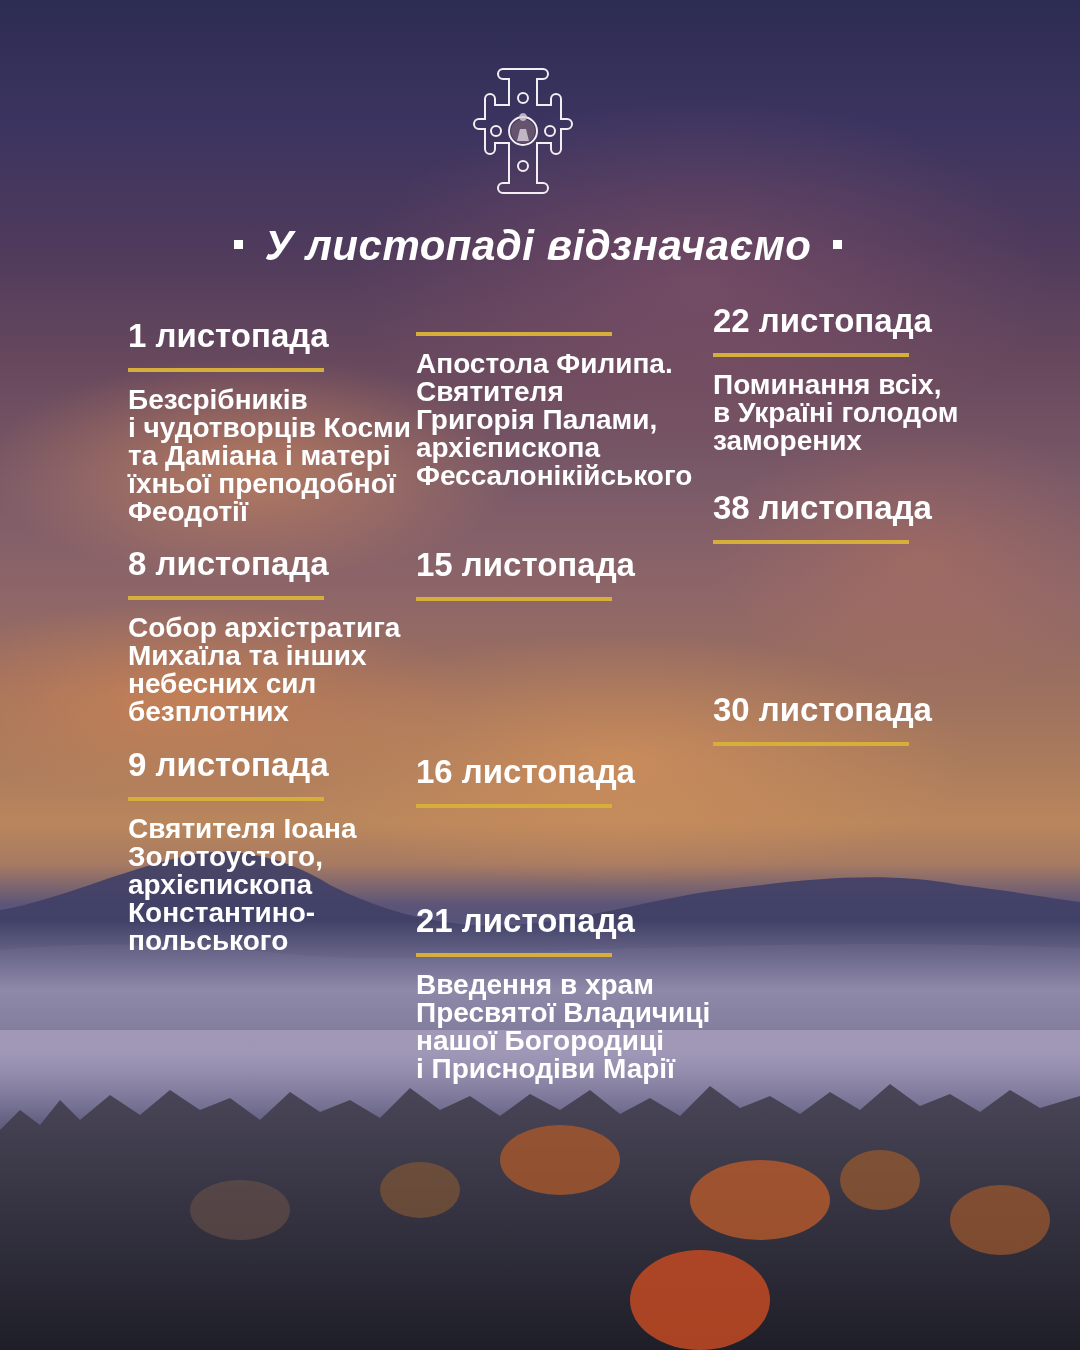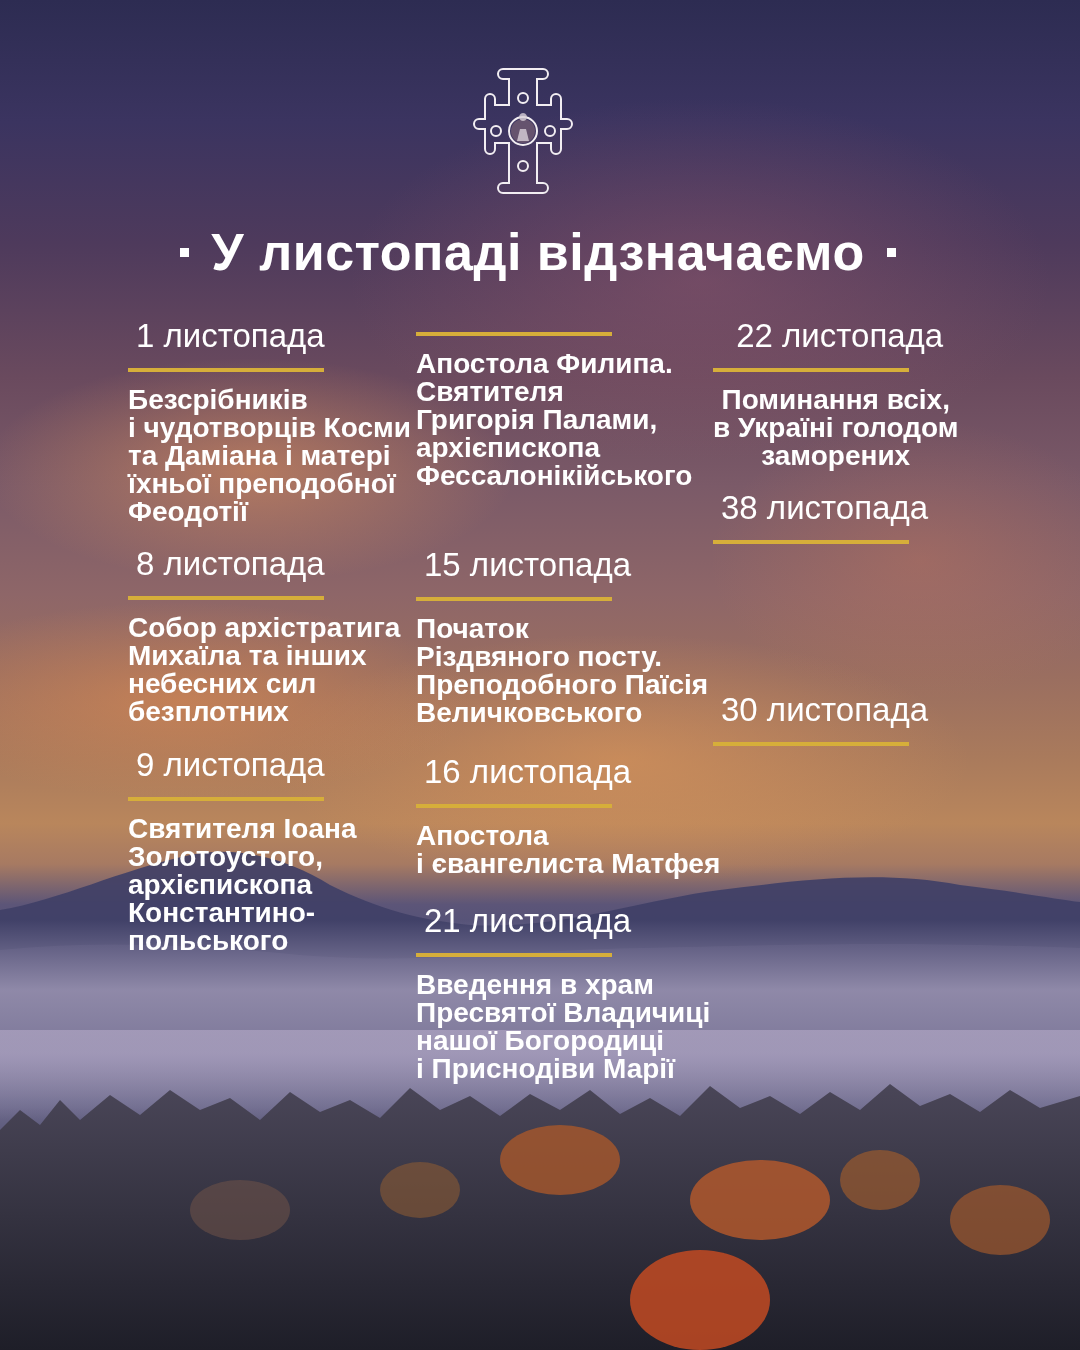--- a/index.html
+++ b/index.html
@@ -33,30 +33,31 @@
   }
   .forest {
     position: absolute; left: 0; right: 0; bottom: 0; height: 280px;
   }
   .cross {
     position: absolute; left: 470px; top: 65px; width: 106px; height: 138px;
   }
   .title {
     position: absolute; left: 0; right: 4px; top: 222px;
     text-align: center;
-    font-size: 52px; font-weight: bold; letter-spacing: 0.5px;
+    font-size: 42px; font-weight: bold; letter-spacing: 0.5px;
     white-space: nowrap;
+    font-style: italic;
   }
   .title .dot {
     display: inline-block; width: 9px; height: 9px; background: #fff;
     vertical-align: middle; margin: 0 22px; position: relative; top: -4px;
   }
   .event { position: absolute; }
   .event .date {
-    font-size: 33px; font-weight: normal; line-height: 40px; white-space: nowrap; margin-left: 8px;
+    font-size: 33px; font-weight: bold; line-height: 40px; white-space: nowrap;
   }
   .event .rule {
     width: 196px; height: 4px; margin-top: 12px; margin-bottom: 14px;
   }
   .event .desc {
     font-size: 28px; font-weight: bold; line-height: 28px; white-space: pre-line;
   }
 </style>
 </head>
 <body>
@@ -133,41 +134,35 @@
   <div class="rule" style="background: rgb(214, 174, 58);"></div>
   <div class="desc">Апостола Филипа.
 Святителя
 Григорія Палами,
 архієпископа
 Фессалонікійського</div>
 </div>
 <div class="event" style="left:416px; top:545px;">
   <div class="date">15 листопада</div>
   <div class="rule" style="background: rgb(214, 174, 58);"></div>
-  <div class="desc">Початок
-Різдвяного посту.
-Преподобного Паїсія
-Величковського</div>
 </div>
 <div class="event" style="left:416px; top:752px;">
   <div class="date">16 листопада</div>
   <div class="rule" style="background: rgb(214, 174, 58);"></div>
-  <div class="desc">Апостола
-і євангелиста Матфея</div>
 </div>
 <div class="event" style="left:416px; top:901px;">
   <div class="date">21 листопада</div>
   <div class="rule" style="background: rgb(214, 174, 58);"></div>
   <div class="desc">Введення в храм
 Пресвятої Владичиці
 нашої Богородиці
 і Приснодіви Марії</div>
 </div>
 
-<div class="event" style="left:713px; top:316px;text-align:center;">
+<div class="event" style="left:713px; top:301px;">
   <div class="date">22 листопада</div>
   <div class="rule" style="background: rgb(214, 174, 58);"></div>
   <div class="desc">Поминання всіх,
 в Україні голодом
 заморених</div>
 </div>
 <div class="event" style="left:713px; top:488px;">
   <div class="date">38 листопада</div>
   <div class="rule" style="background: rgb(214, 174, 58);"></div>
 </div>

